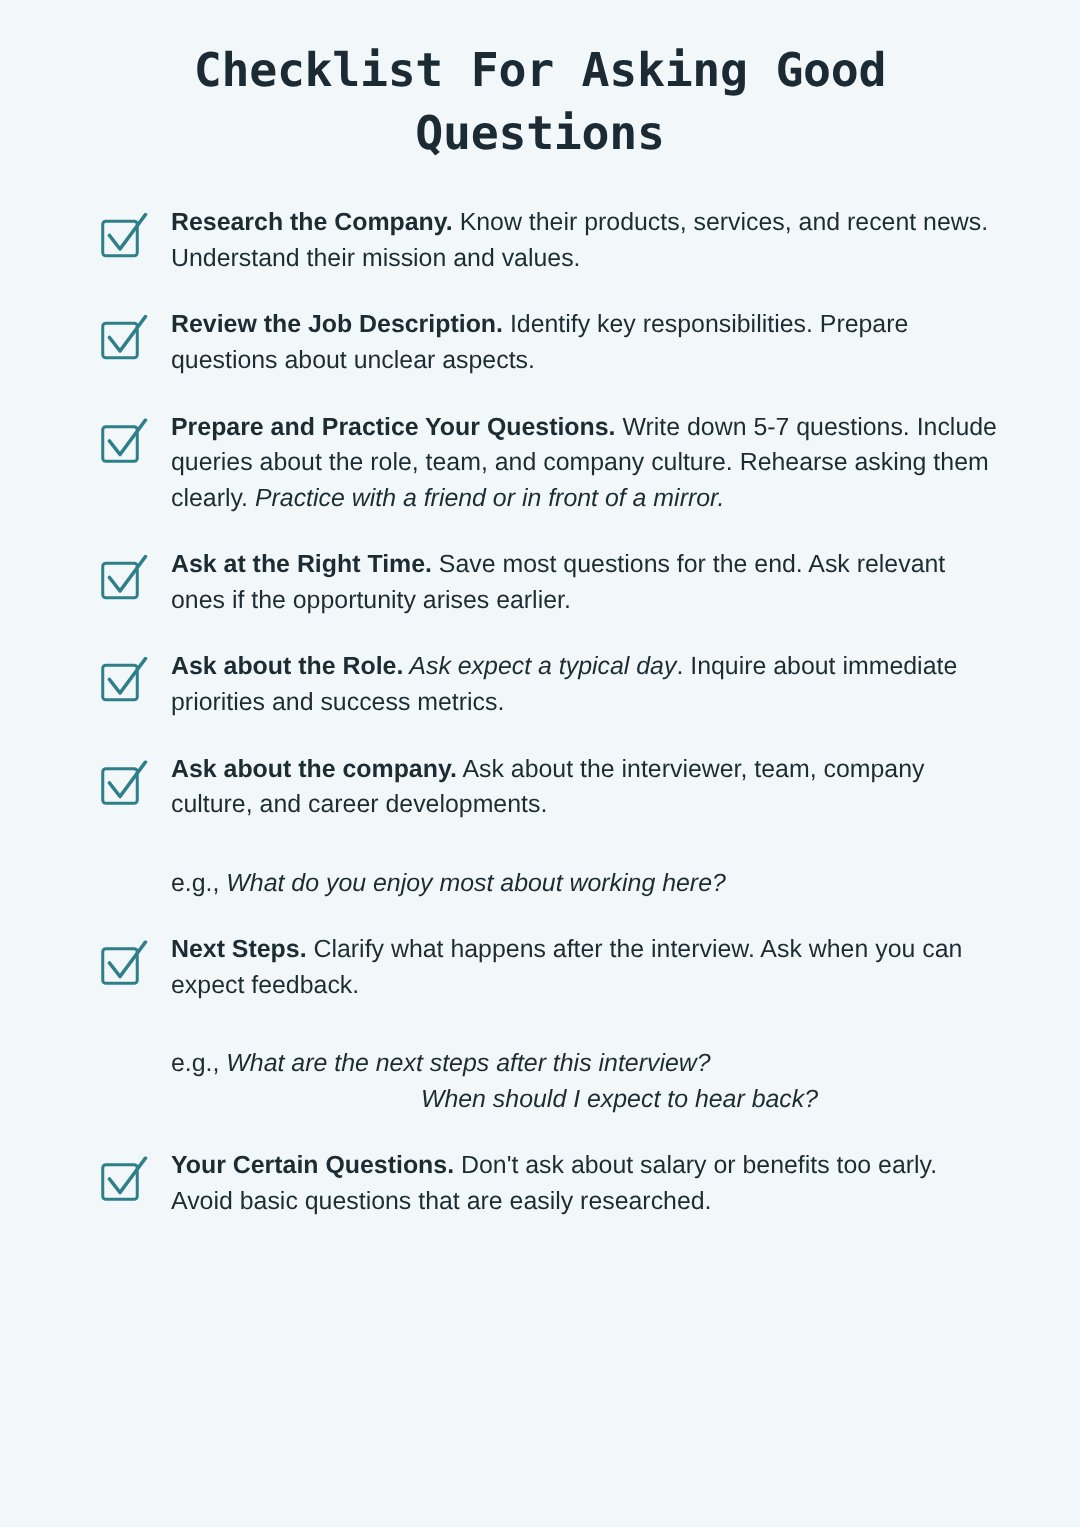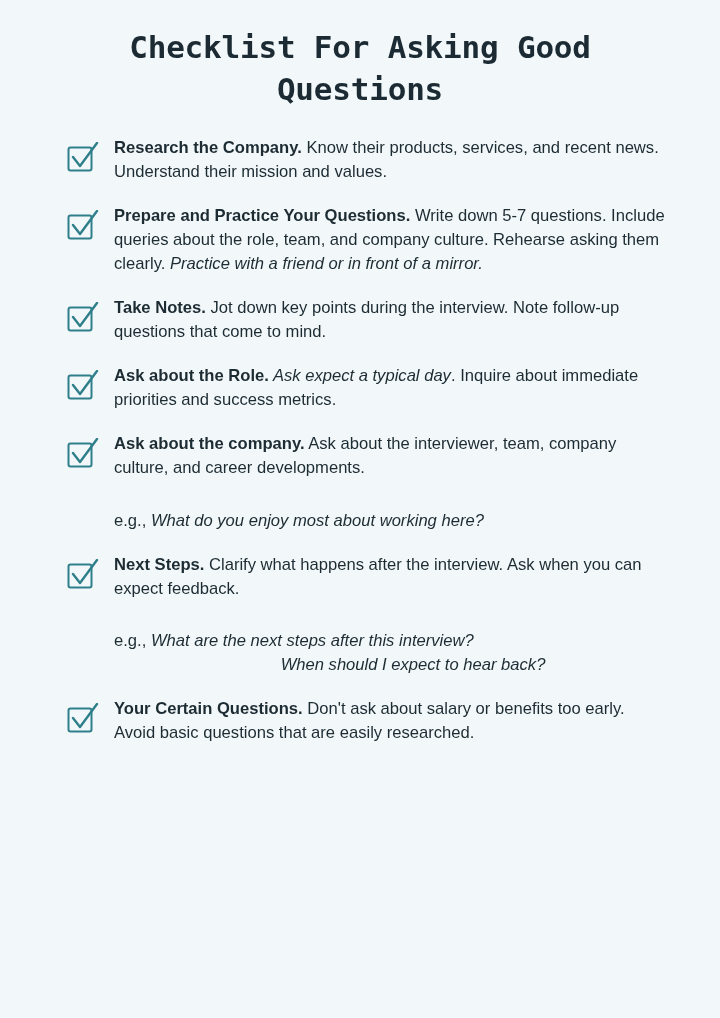--- a/index.html
+++ b/index.html
@@ -100,45 +100,56 @@
         <svg width="34" height="30" viewBox="0 0 34 30" aria-hidden="true">
           <rect x="2.5" y="5.5" width="23" height="23" rx="2" fill="none" stroke="#2f7f8a" stroke-width="2"></rect>
           <path d="M7 15 L14 24 L31 1" fill="none" stroke="#2f7f8a" stroke-width="2.4" stroke-linecap="round" stroke-linejoin="round"></path>
         </svg>
       </span>
       <div class="text">
         <b>Research the Company.</b><span> Know their products, services, and recent news. Understand their mission and values.</span>
       </div>
     </div>
 
+    <div class="item">
+      <span class="check">
+        <svg width="34" height="30" viewBox="0 0 34 30" aria-hidden="true">
+          <rect x="2.5" y="5.5" width="23" height="23" rx="2" fill="none" stroke="#2f7f8a" stroke-width="2"></rect>
+          <path d="M7 15 L14 24 L31 1" fill="none" stroke="#2f7f8a" stroke-width="2.4" stroke-linecap="round" stroke-linejoin="round"></path>
+        </svg>
+      </span>
+      <div class="text">
+        <b>Review the Job Description.</b><span> Identify key responsibilities. Prepare questions about unclear aspects.</span>
+      </div>
+    </div>
 
     <div class="item">
       <span class="check">
         <svg width="34" height="30" viewBox="0 0 34 30" aria-hidden="true">
           <rect x="2.5" y="5.5" width="23" height="23" rx="2" fill="none" stroke="#2f7f8a" stroke-width="2"></rect>
           <path d="M7 15 L14 24 L31 1" fill="none" stroke="#2f7f8a" stroke-width="2.4" stroke-linecap="round" stroke-linejoin="round"></path>
         </svg>
       </span>
       <div class="text">
         <b>Prepare and Practice Your Questions.</b><span> Write down 5-7 questions. Include queries about the role, team, and company culture. Rehearse asking them clearly. </span><i>Practice with a friend or in front of a mirror.</i>
       </div>
     </div>
 
-
-    <div class="item">
-      <span class="check">
-        <svg width="34" height="30" viewBox="0 0 34 30" aria-hidden="true">
-          <rect x="2.5" y="5.5" width="23" height="23" rx="2" fill="none" stroke="#2f7f8a" stroke-width="2"></rect>
-          <path d="M7 15 L14 24 L31 1" fill="none" stroke="#2f7f8a" stroke-width="2.4" stroke-linecap="round" stroke-linejoin="round"></path>
-        </svg>
-      </span>
-      <div class="text">
-        <b>Take Notes.</b><span> Jot down key points during the interview. Note follow-up questions that come to mind.</span>
-      </div>
-    </div>
+    <div class="item">
+      <span class="check">
+        <svg width="34" height="30" viewBox="0 0 34 30" aria-hidden="true">
+          <rect x="2.5" y="5.5" width="23" height="23" rx="2" fill="none" stroke="#2f7f8a" stroke-width="2"></rect>
+          <path d="M7 15 L14 24 L31 1" fill="none" stroke="#2f7f8a" stroke-width="2.4" stroke-linecap="round" stroke-linejoin="round"></path>
+        </svg>
+      </span>
+      <div class="text">
+        <b>Ask at the Right Time.</b><span> Save most questions for the end. Ask relevant ones if the opportunity arises earlier.</span>
+      </div>
+    </div>
+
 
     <div class="item">
       <span class="check">
         <svg width="34" height="30" viewBox="0 0 34 30" aria-hidden="true">
           <rect x="2.5" y="5.5" width="23" height="23" rx="2" fill="none" stroke="#2f7f8a" stroke-width="2"></rect>
           <path d="M7 15 L14 24 L31 1" fill="none" stroke="#2f7f8a" stroke-width="2.4" stroke-linecap="round" stroke-linejoin="round"></path>
         </svg>
       </span>
       <div class="text">
         <b>Ask about the Role.</b><i> Ask expect a typical day</i><span>. Inquire about immediate priorities and success metrics.</span>

